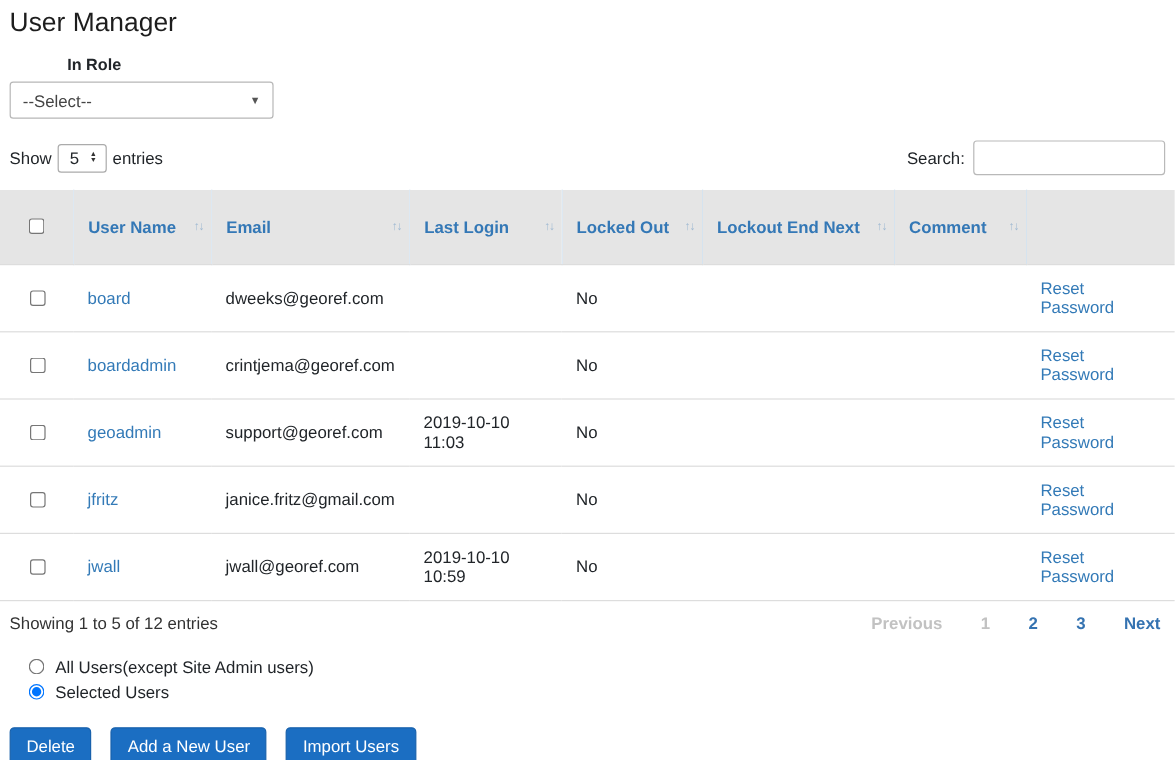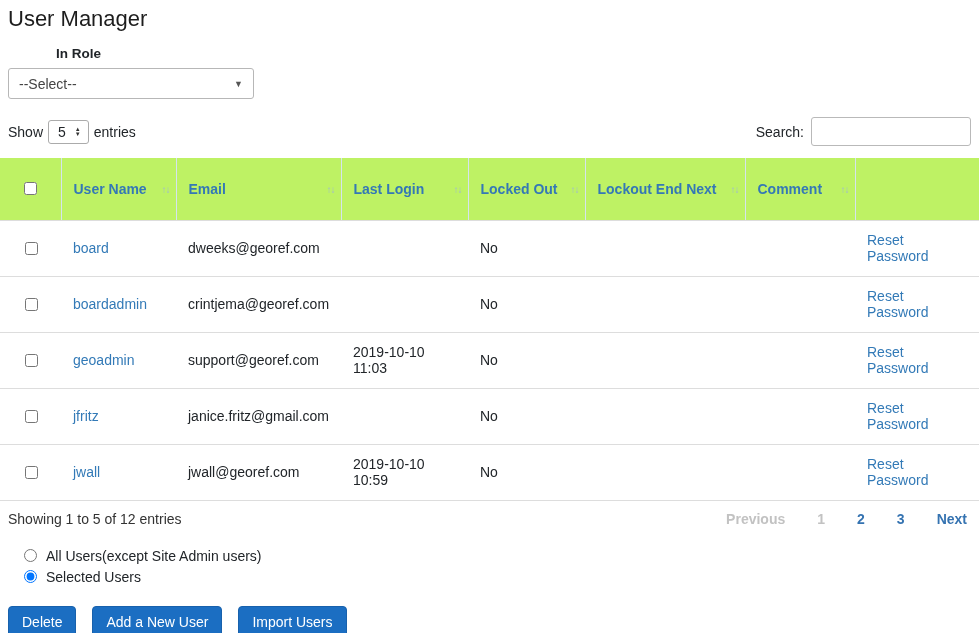--- a/index.html
+++ b/index.html
@@ -15,21 +15,21 @@
     margin: 6px 0 14px 0;
     font-size: 22px;
     font-weight: 400;
     color: #1d1d1d;
     padding: 0 8px;
   }
 
   .role-section { padding: 0 8px; margin-bottom: 18px; }
   .role-label { display: block; font-weight: 700; font-size: 13.5px; margin-bottom: 7px; margin-left: 48px; }
   .select-box {
-    width: 246px; height: 31px;
+    width: 220px; height: 31px;
     border: 1px solid #b7b7b7; border-radius: 3px;
     background: #fff;
     display: flex; align-items: center; justify-content: space-between;
     padding: 0 10px; color: #444; cursor: default;
   }
   .select-box .caret { font-size: 9px; color: #555; }
 
   .table-controls {
     display: flex; justify-content: space-between; align-items: center;
     padding: 0 8px; margin-bottom: 12px;
@@ -43,21 +43,21 @@
   .spinner { display: inline-flex; flex-direction: column; line-height: 5px; font-size: 6px; color: #333; }
   .search-ctrl { display: flex; align-items: center; gap: 7px; }
   .search-ctrl input {
     width: 160px; height: 29px;
     border: 1px solid #b9b9b9; border-radius: 3px;
     padding: 0 8px; font-size: 14px; font-family: inherit;
   }
 
   table.user-table { width: 100%; border-collapse: collapse; table-layout: fixed; }
   table.user-table thead th {
-    background: #bef264;
+    background: #e5e5e5;
     color: #3478b6;
     font-weight: 700;
     text-align: left;
     vertical-align: middle;
     height: 62px;
     padding: 8px 22px 8px 12px;
     border-right: 1px solid #d5e3ef;
     border-bottom: 1px solid #ddd;
     position: relative;
     font-size: 14px;

